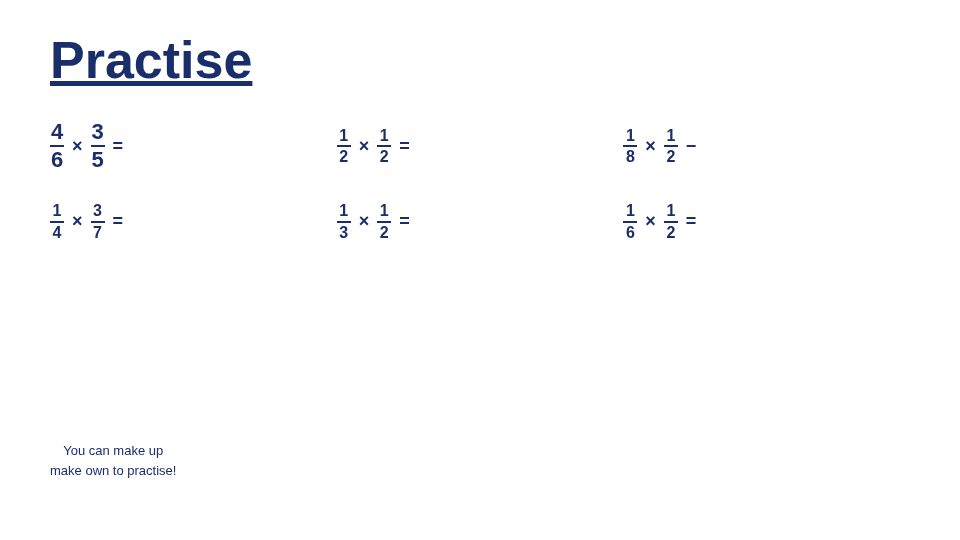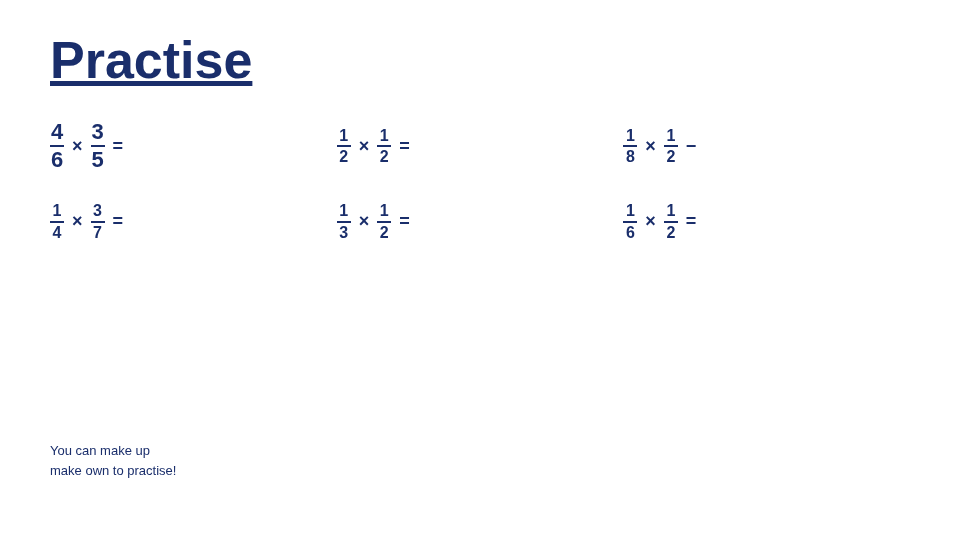--- a/index.html
+++ b/index.html
@@ -96,20 +96,21 @@
       margin: 0 2px;
     }
 
     .note {
       position: absolute;
       bottom: 60px;
       left: 50px;
       font-size: 13px;
       color: #1a2e6b;
       line-height: 1.5;
+      text-align: center;
     }
   </style>
 </head>
 <body>
 
 <div class="page">
   <div class="title">Practise</div>
 
   <div class="problems-grid">
 

